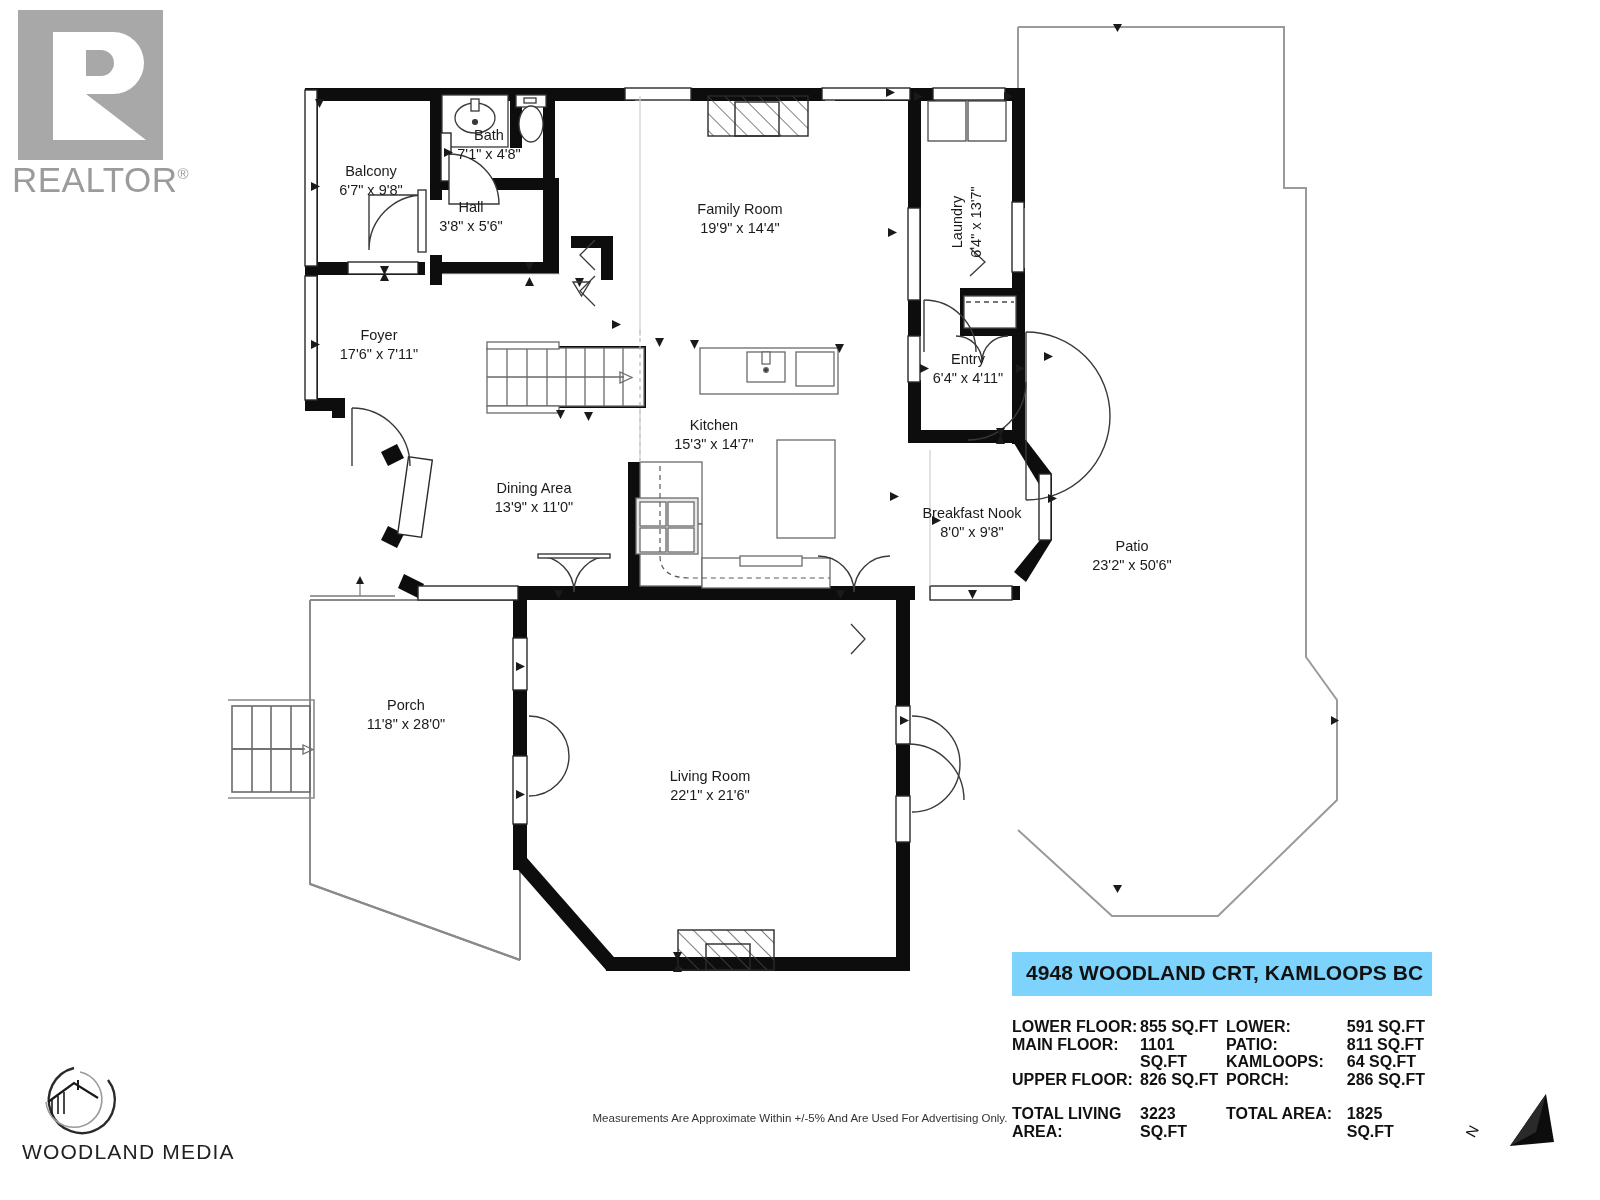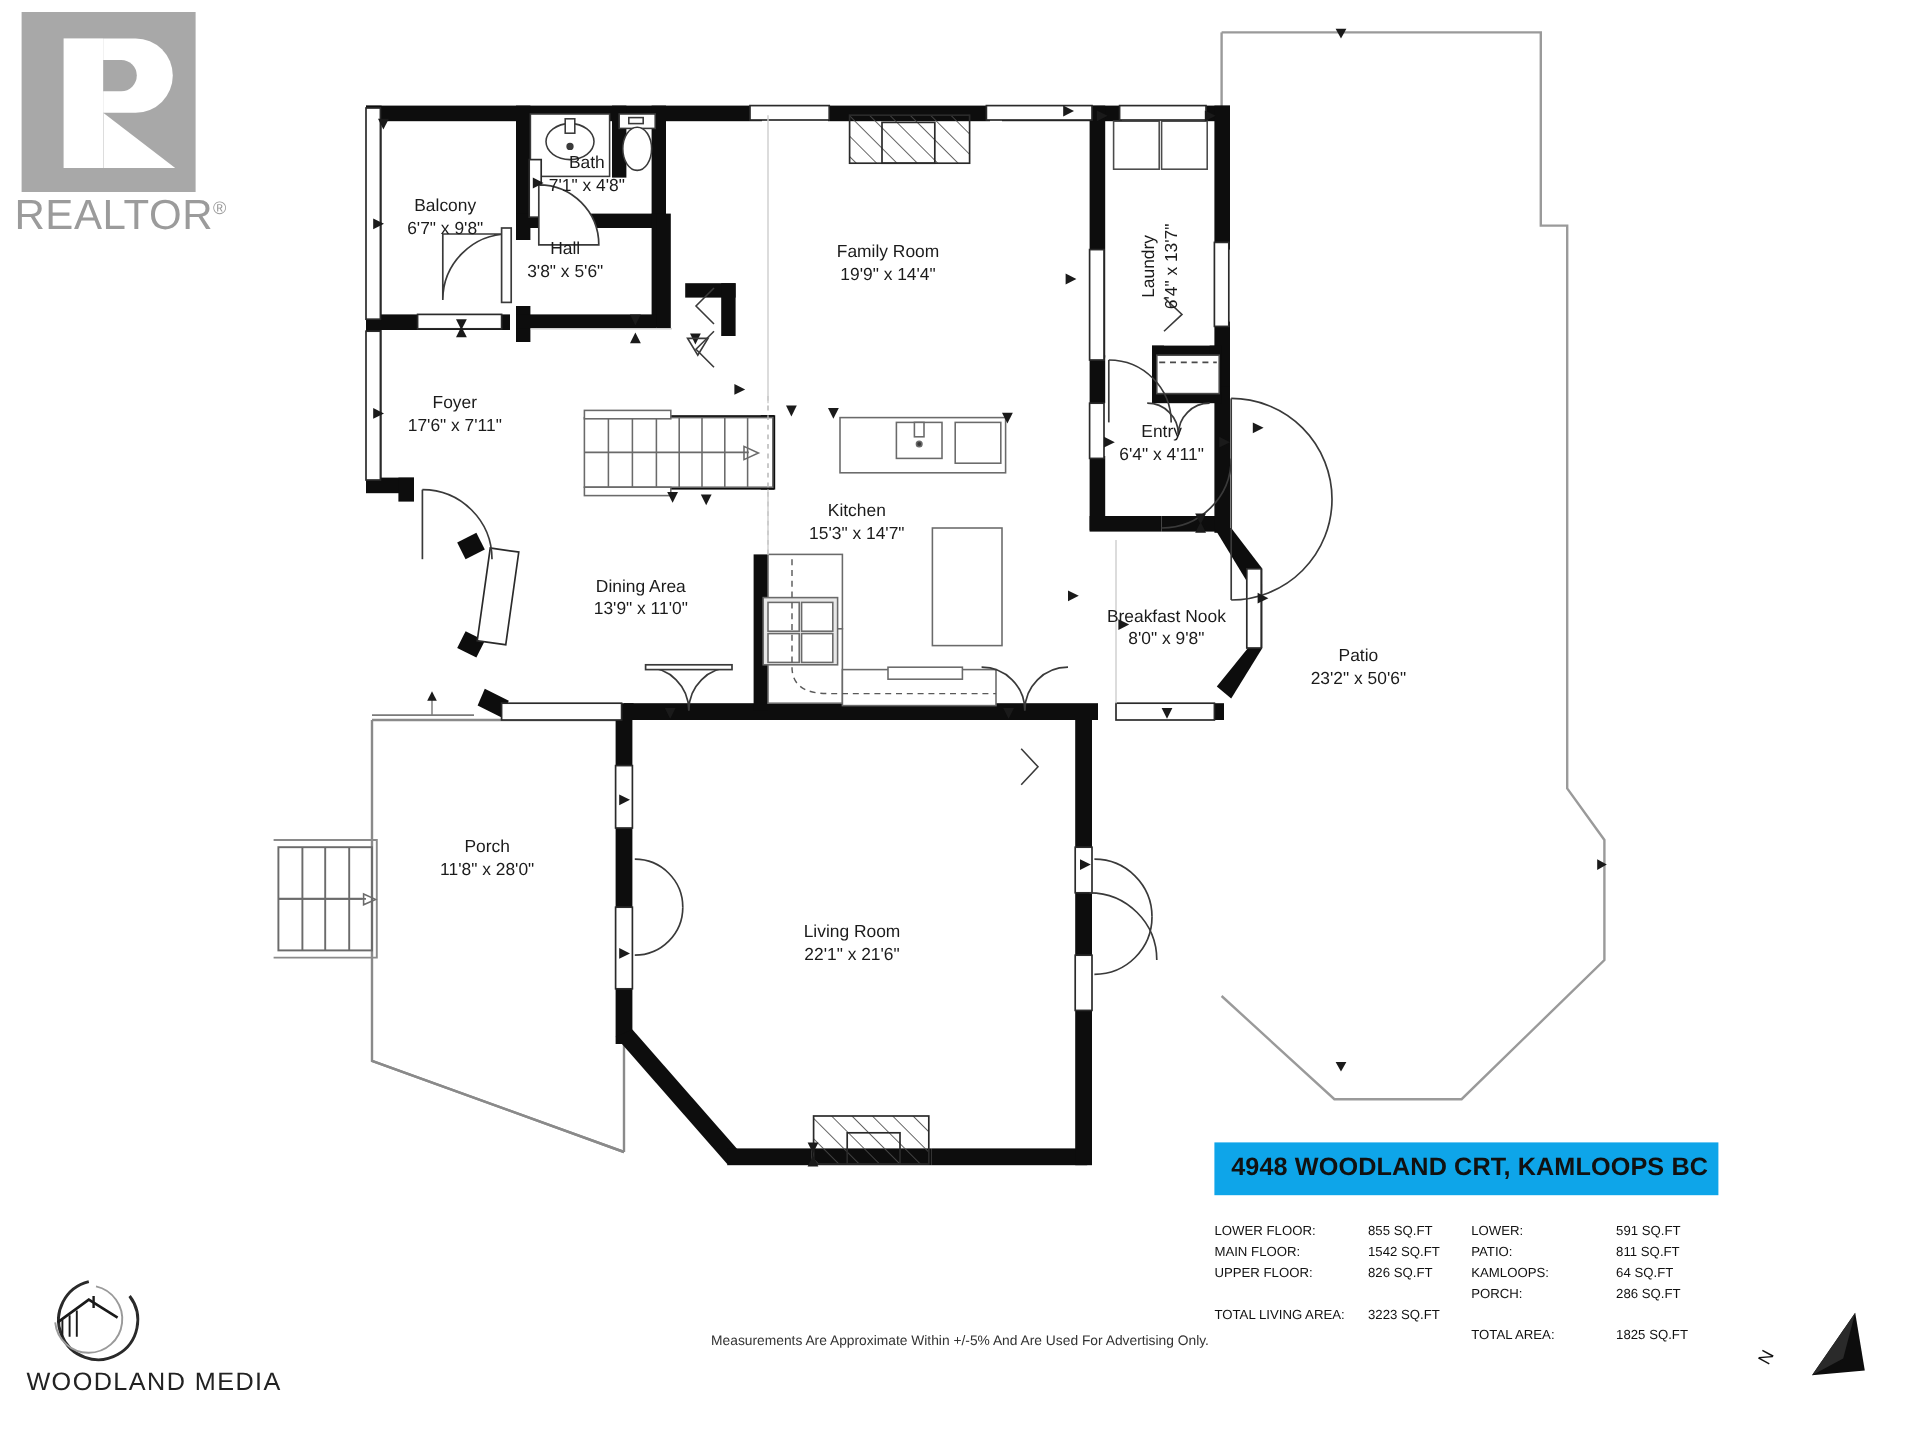--- a/index.html
+++ b/index.html
@@ -17,23 +17,23 @@
      clip-path:polygon(0 0,0 100%,100% 100%);}
   #realtor-logo .word{position:absolute;left:2px;top:152px;font-size:35px;letter-spacing:0.5px;color:#9b9b9b;font-family:"Liberation Sans",sans-serif;font-weight:400;}
   #realtor-logo .reg{font-size:15px;vertical-align:super;}
 
   
   #essential-logo{position:absolute;left:22px;top:1062px;width:230px;height:110px;}
   #essential-logo .em-word{position:absolute;left:0px;top:78px;font-size:21px;letter-spacing:1.2px;color:#222;}
 
   
   #info-panel{position:absolute;left:1012px;top:952px;width:420px;}
-  #address-bar{background:#0ea5e9;padding:9px 14px 11px 14px;text-align:center;}
+  #address-bar{background:#7dd3fc;padding:9px 14px 11px 14px;text-align:center;}
   #address-bar .addr{font-size:21px;font-weight:bold;letter-spacing:0.1px;color:#111;white-space:nowrap;}
-  #areas{display:flex;margin-top:22px;font-size:11px;color:#111;}
+  #areas{display:flex;margin-top:22px;font-size:16px;color:#111;font-weight:bold;}
   #areas .col{display:flex;flex-direction:column;}
   #areas .col.left{width:214px;}
   #areas .col.right{width:200px;}
   .arow{display:flex;line-height:17.5px;}
   .arow .k{width:128px;}
   .arow .v{width:84px;text-align:left;}
   .arow.spacer{height:17px;}
 
   
   #disclaimer{position:absolute;left:0;top:1112px;width:1600px;text-align:center;font-size:11.5px;color:#333;}
@@ -433,21 +433,21 @@
       <div class="addr">4948 WOODLAND CRT, KAMLOOPS BC</div>
     </div>
     <div id="areas">
       <div class="col left" id="col-left">
           <div class="arow">
             <div class="k">LOWER FLOOR:</div>
             <div class="v">855  SQ.FT</div>
           </div>
           <div class="arow">
             <div class="k">MAIN FLOOR:</div>
-            <div class="v">1542  SQ.FT</div>
+            <div class="v">1101  SQ.FT</div>
           </div>
           <div class="arow">
             <div class="k">UPPER FLOOR:</div>
             <div class="v">826  SQ.FT</div>
           </div>
           <div class="arow spacer"></div>
           <div class="arow">
             <div class="k">TOTAL LIVING AREA:</div>
             <div class="v">3223  SQ.FT</div>
           </div>

